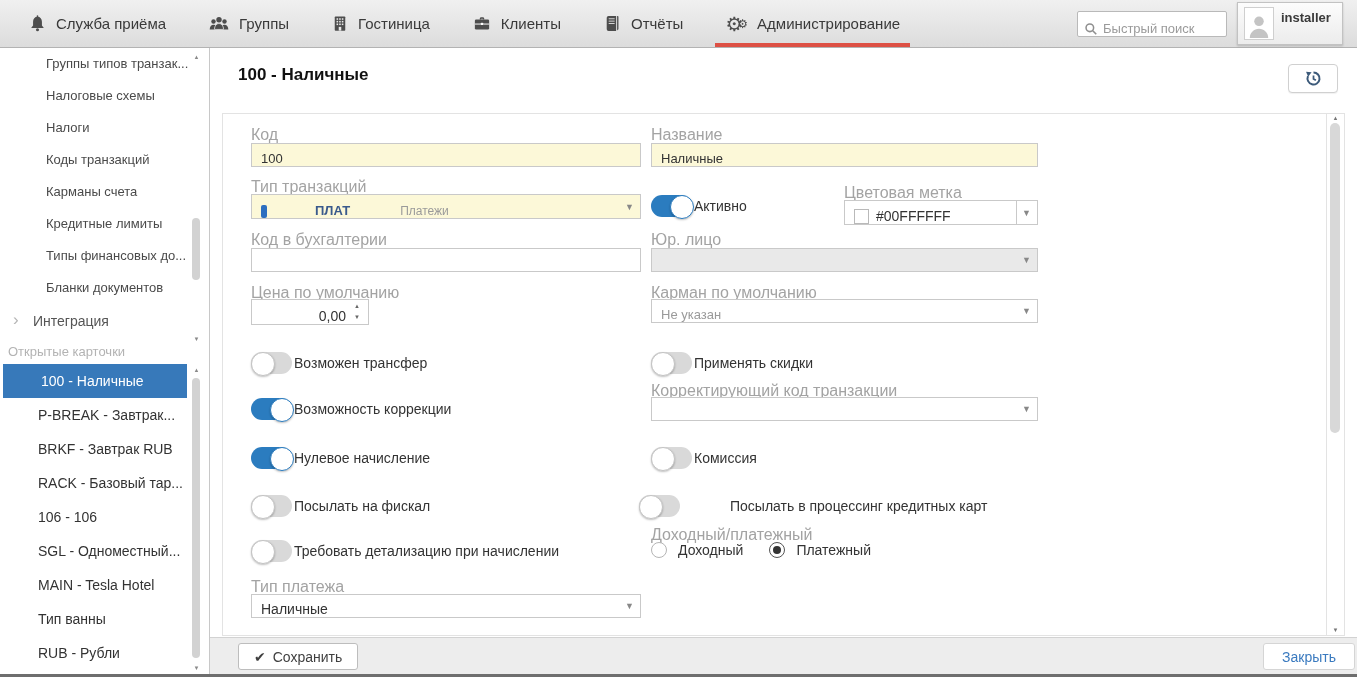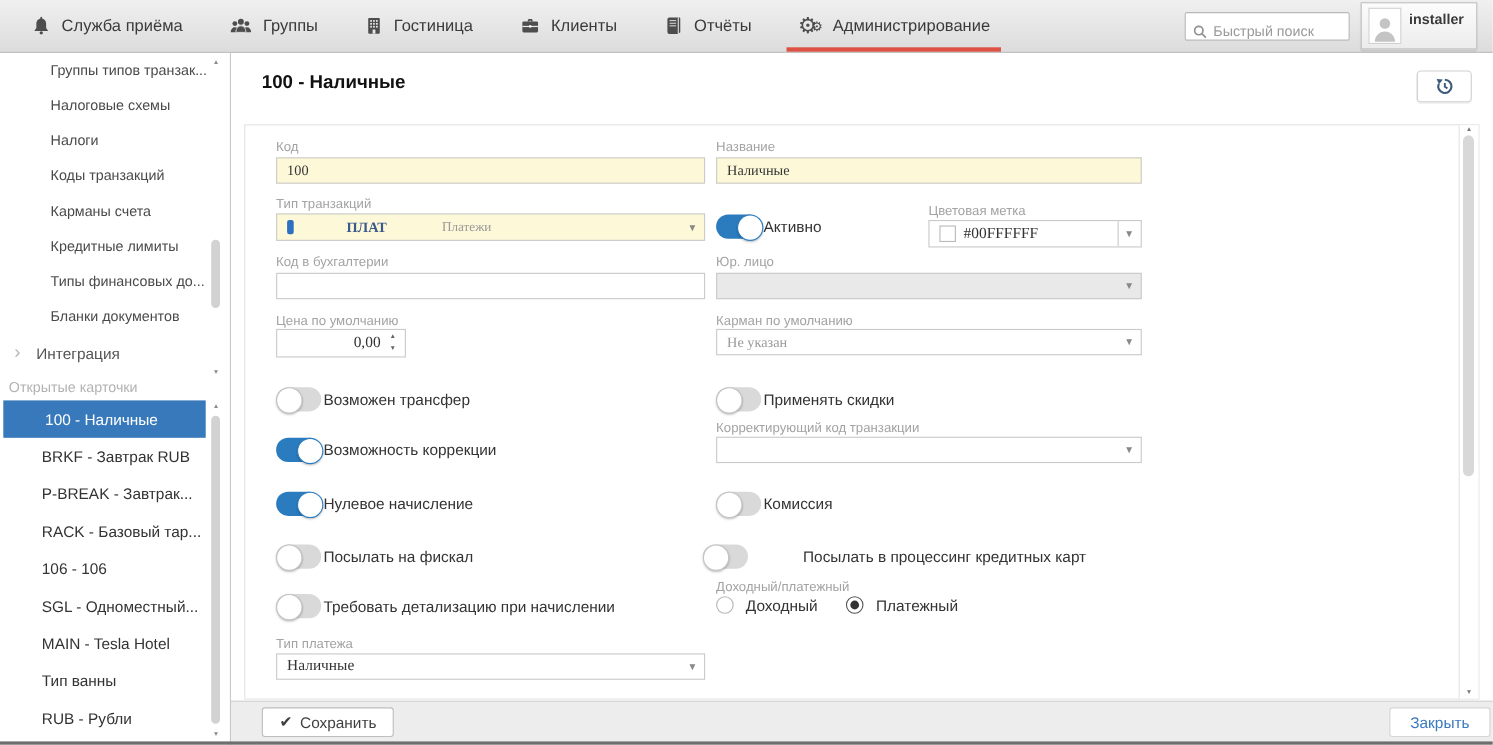--- a/index.html
+++ b/index.html
@@ -67,23 +67,23 @@
 
   .form-panel { position:absolute; left:12px; right:12px; top:65px; bottom:41px;
     border:1px solid #e3e3e3; }
   .form-scroll { position:absolute; top:0; bottom:0; right:0; width:18px;
     border-left:1px solid #e3e3e3; background:#fff; }
   .form-scroll .arr { height:9px; font-size:6px; line-height:9px; color:#777; text-align:center; }
   .form-scroll .arr.down { position:absolute; bottom:0; left:0; right:0; }
   .form-scroll .thumb { position:absolute; left:3px; width:10px; top:9px; height:310px;
     background:#d8d8d8; border-radius:5px; }
 
-  .fld-label { position:absolute; font-size:12px; color:#a3a3a3; white-space:nowrap; }
+  .fld-label { position:absolute; font-size:16px; color:#a3a3a3; white-space:nowrap; }
   .inp { position:absolute; height:24px; background:#fff; border:1px solid #c9c9c9;
-    font-size:13px; color:#333; display:flex; align-items:center; padding:0 9px;font-family:Liberation Serif, serif; }
+    font-size:13px; color:#333; display:flex; align-items:flex-end; padding:0 9px; }
   .inp.yellow { background:#fcf8d8; }
   .inp.disabled { background:#e9e9e9; }
   .sel { padding-right:20px; cursor:pointer;gap:44px; }
   .caret { position:absolute; right:6px; top:50%; transform:translateY(-52%);
     font-size:9px; color:#888; }
   .ghost { color:#9a9a9a; }
 
   .tag { display:inline-block; width:6px; height:13px; border-radius:2px;
     background:#2d6fc0; margin-right:4px; }
   .tag-code { color:#3a5a8c; font-weight:bold; font-size:13px; margin-right:6px; }
@@ -254,22 +254,22 @@
   </div>
   <div class="sb sb1">
     <div class="arr up">▲</div>
     <div class="thumb"></div>
     <div class="arr down">▼</div>
   </div>
 
   <div class="cards-header">Открытые карточки</div>
   <div class="cards-list">
     <div class="card-item selected">100 - Наличные</div>
+    <div class="card-item">P-BREAK - Завтрак...</div>
     <div class="card-item">BRKF - Завтрак RUB</div>
-    <div class="card-item">P-BREAK - Завтрак...</div>
     <div class="card-item">RACK - Базовый тар...</div>
     <div class="card-item">106 - 106</div>
     <div class="card-item">SGL - Одноместный...</div>
     <div class="card-item">MAIN - Tesla Hotel</div>
     <div class="card-item">Тип ванны</div>
     <div class="card-item">RUB - Рубли</div>
   </div>
   <div class="sb sb2">
     <div class="arr up">▲</div>
     <div class="thumb"></div>

